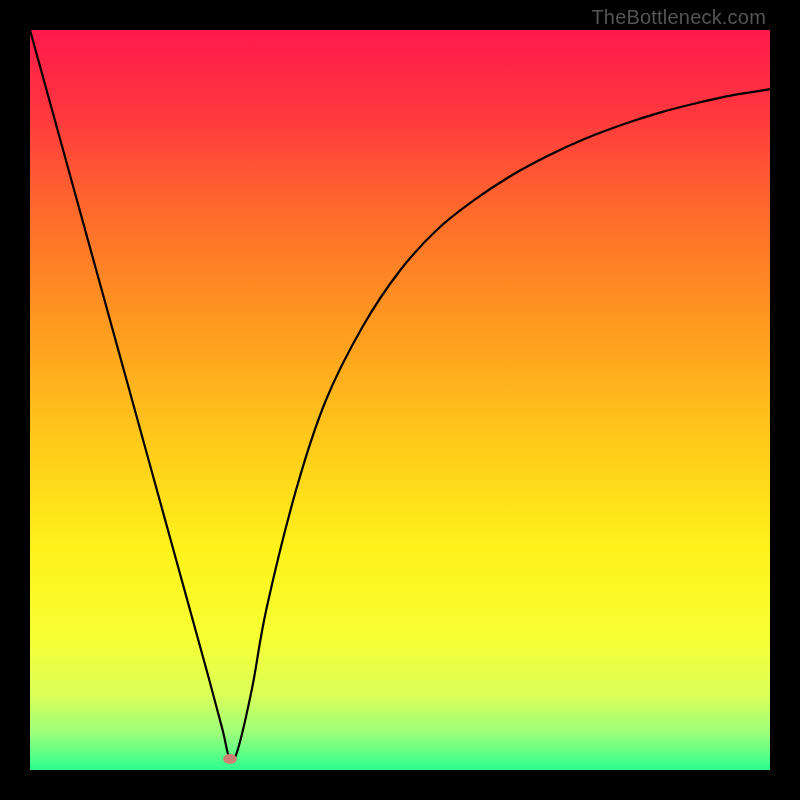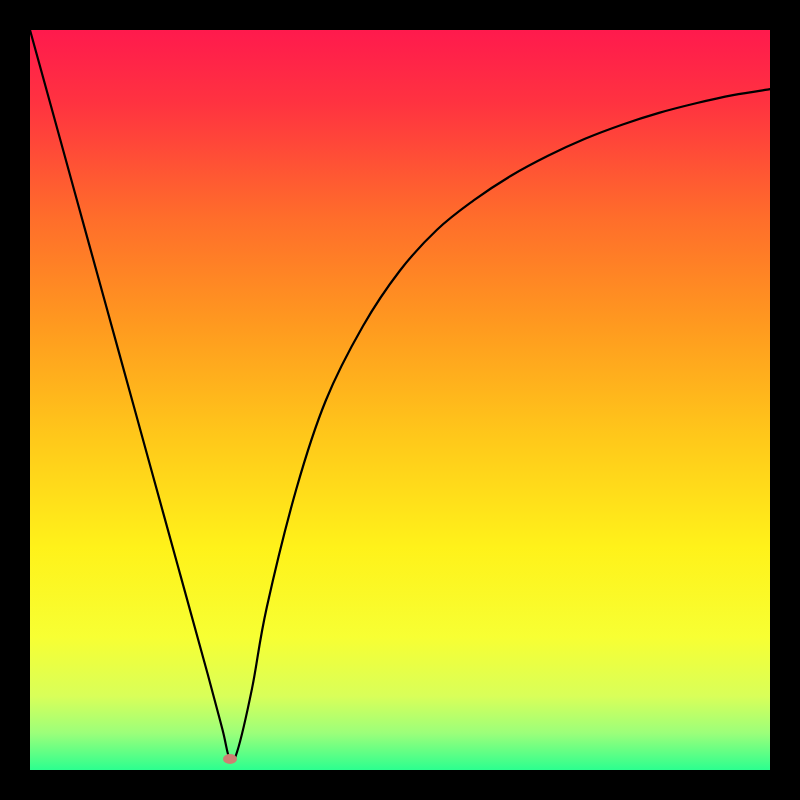--- a/index.html
+++ b/index.html
@@ -54,20 +54,21 @@
     background: #cd8072;
     border-radius: 50%;
     transform: translate(-50%, -50%);
   }
 </style>
 </head>
 <body>
 
 <div class="frame">
 
+  <div class="watermark">TheBottleneck.com</div>
 
   <div class="plot-area">
     <svg class="gradient-bg" viewBox="0 0 740 740" preserveAspectRatio="none">
       <defs>
         <linearGradient id="bg-grad" x1="0" y1="0" x2="0" y2="1">
             <stop offset="0%" stop-color="#ff1a4d"></stop>
             <stop offset="10%" stop-color="#ff3340"></stop>
             <stop offset="25%" stop-color="#ff6c2b"></stop>
             <stop offset="40%" stop-color="#ff9a1f"></stop>
             <stop offset="55.00000000000001%" stop-color="#ffc81a"></stop>

